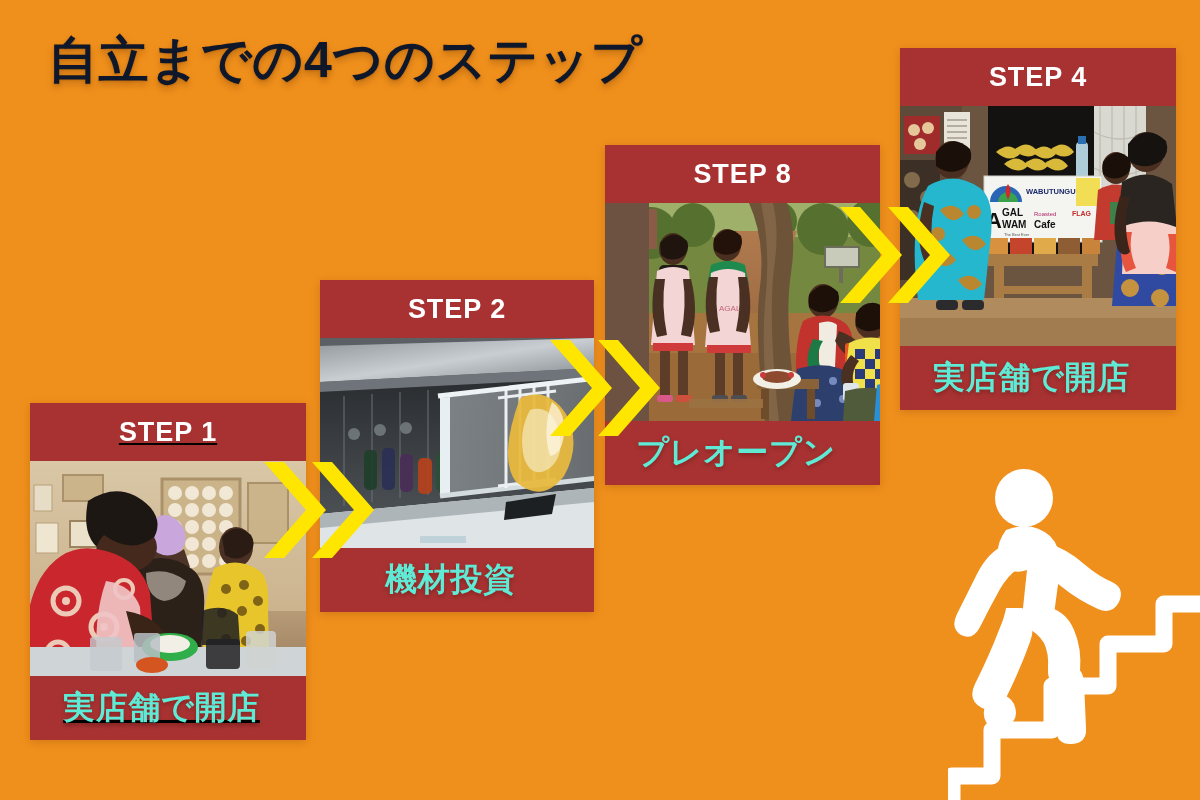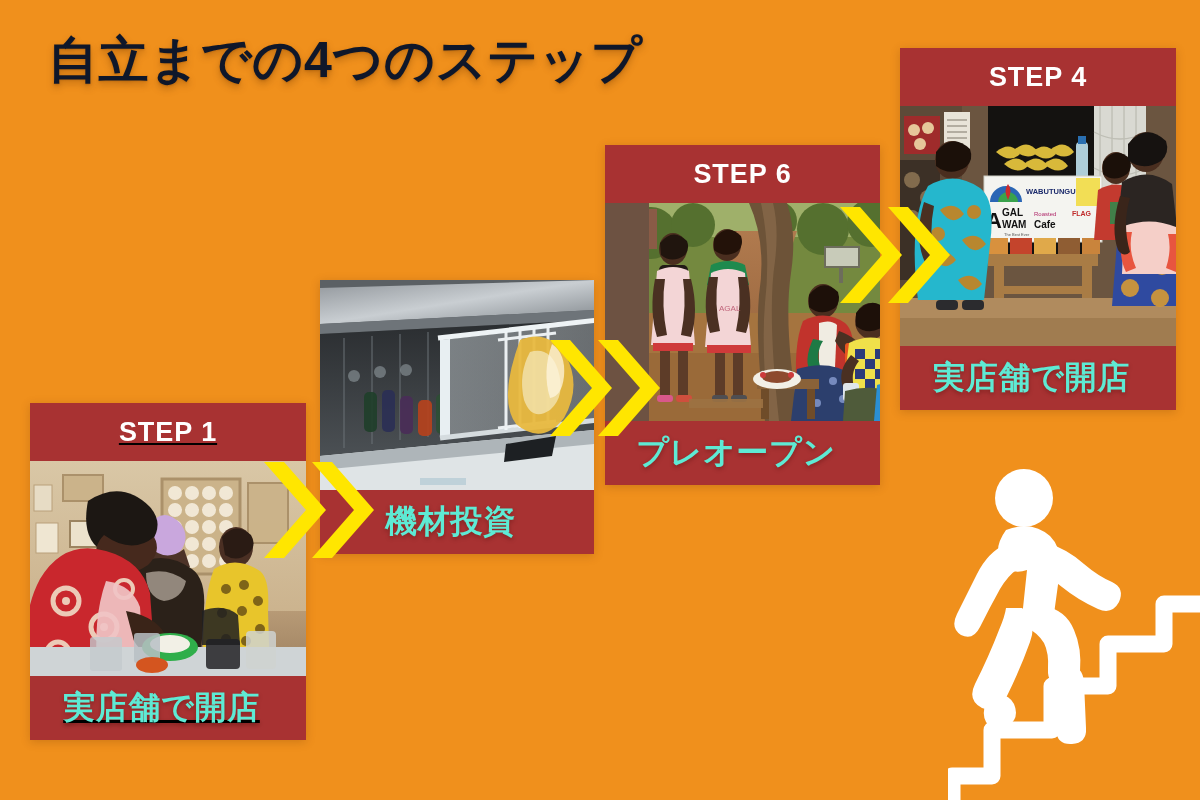--- a/index.html
+++ b/index.html
@@ -208,20 +208,21 @@
       <rect x="216" y="170" width="30" height="38" rx="4" fill="#cfd2d0" opacity="0.85"></rect>
 
       <path d="M172 150 q22 -8 36 4 l2 30 h-38z" fill="#1f1f21" opacity="0.85"></path>
     </svg>
   </div>
 
   <div class="step-footer">実店舗で開店</div>
 </div>
 
 <div class="step-card" id="card-2">
+  <div class="step-header">STEP 2</div>
 
   <div class="step-photo">
     <svg viewBox="0 0 274 210" preserveAspectRatio="xMidYMid slice" role="img">
       <defs>
         <linearGradient id="p2metal" x1="0" y1="0" x2="1" y2="1">
           <stop offset="0" stop-color="#8f9499"></stop>
             <stop offset="0.5" stop-color="#c9ced2"></stop>
             <stop offset="1" stop-color="#7f858a"></stop>
         </linearGradient>
         <linearGradient id="p2inside" x1="0" y1="0" x2="0" y2="1">
@@ -281,21 +282,21 @@
 
       <polygon points="186,164 236,156 232,176 184,182" fill="#1d2023"></polygon>
       <rect x="100" y="198" width="46" height="7" fill="#b7ccd6" opacity="0.8"></rect>
     </svg>
   </div>
 
   <div class="step-footer">機材投資</div>
 </div>
 
 <div class="step-card" id="card-3">
-  <div class="step-header">STEP 6</div>
+  <div class="step-header">STEP 8</div>
 
   <div class="step-photo">
     <svg viewBox="0 0 275 218" preserveAspectRatio="xMidYMid slice" role="img">
       <defs>
         <linearGradient id="p3ground" x1="0" y1="0" x2="0" y2="1">
           <stop offset="0" stop-color="#b07a4e"></stop>
             <stop offset="1" stop-color="#8d5c36"></stop>
         </linearGradient>
       </defs>
       <rect width="275" height="218" fill="#74893f"></rect>

